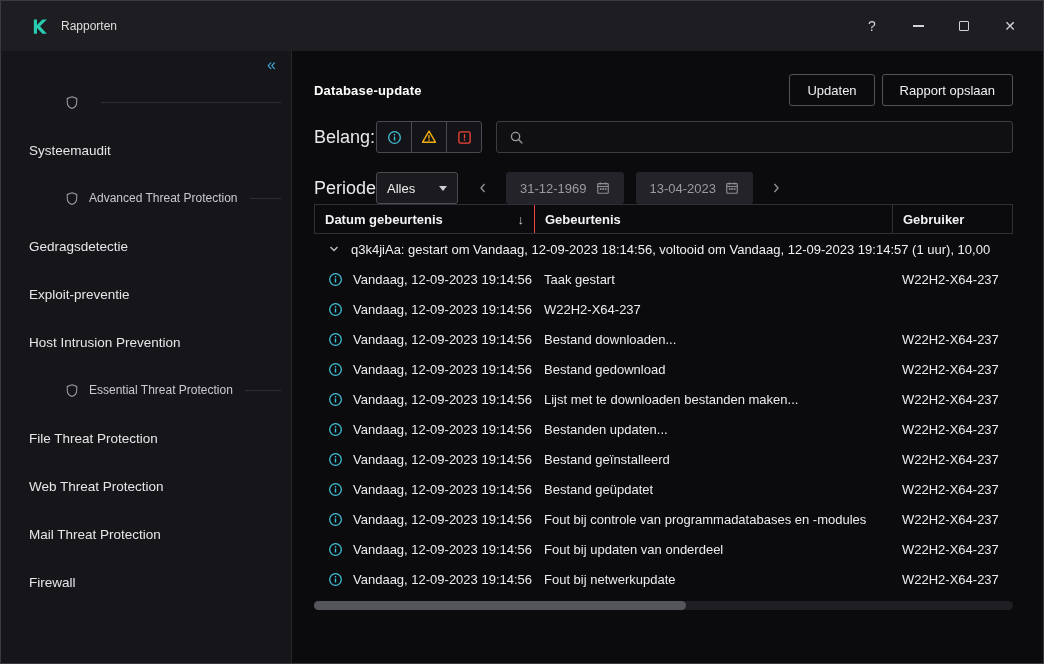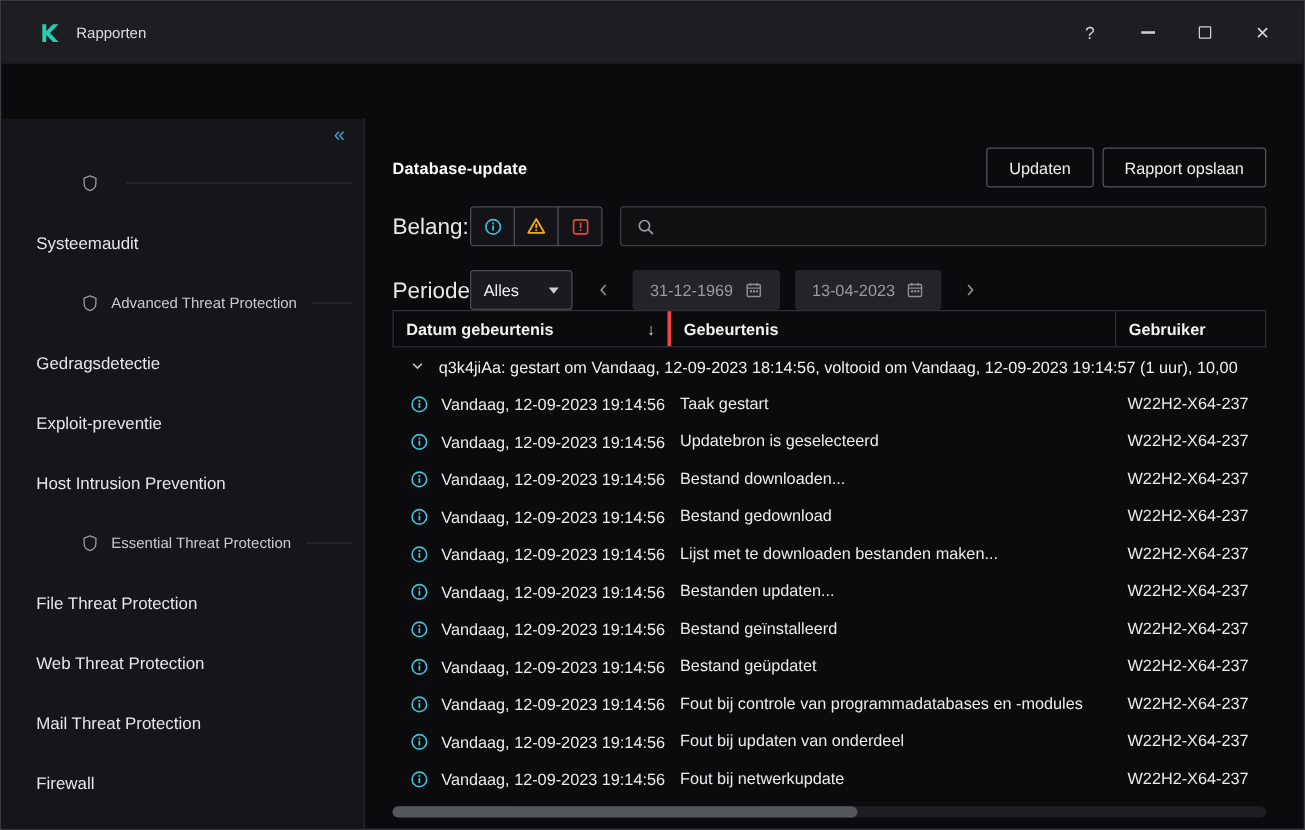--- a/index.html
+++ b/index.html
@@ -1,18 +1,18 @@
 <!DOCTYPE html>
 <html><head>
 <meta charset="utf-8">
 <style>
   * { margin:0; padding:0; box-sizing:border-box; }
   html,body { background:#000; }
   body { font-family:"Liberation Sans","DejaVu Sans",sans-serif; -webkit-font-smoothing:antialiased; }
-  .window { width:1044px; height:664px; background:#0b0b0d; border:1px solid #3a3a3f; display:flex; flex-direction:column; overflow:hidden;gap:44px; }
+  .window { width:1044px; height:664px; background:#0b0b0d; border:1px solid #3a3a3f; display:flex; flex-direction:column; overflow:hidden; }
 
   
   .titlebar { flex:0 0 50px; background:#1d1d22; display:flex; align-items:center; justify-content:space-between; padding:0 10px 0 30px; }
   .tb-left { display:flex; align-items:center; }
   .logo { width:19px; height:19px; display:flex; align-items:center; }
   .logo svg { display:block; }
   .app-title { margin-left:11px; font-size:12px; color:#dededf; }
   .tb-right { display:flex; align-items:center; }
   .tb-btn { width:46px; height:34px; background:transparent; border:none; color:#d2d2d6; font-size:14px; display:flex; align-items:center; justify-content:center; cursor:default; font-family:inherit; }
   .min-glyph { width:11px; height:2px; background:currentColor; display:inline-block; }
@@ -57,21 +57,21 @@
   .chev-left { margin-left:14px; }
   .chev-right { margin-left:12px; }
   .date-btn { height:32px; margin-left:12px; background:#232329; border:none; border-radius:3px; color:#9a9aa0; font-size:13px; display:flex; align-items:center; gap:9px; padding:0 14px; font-family:inherit; cursor:default; }
   .date-btn .icon { color:#8e8e93; }
 
   
   .table { width:729px; }
   .thead { width:699px; height:30px; display:flex; border:1px solid #2f2f36; }
   .hcell { display:flex; align-items:center; padding:0 10px; font-size:13px; font-weight:700; color:#f2f2f4; white-space:nowrap; }
   .hc0 { width:219px; justify-content:space-between; }
-  .hc1 { width:358px; border-left:3px solid #ef4444; }
+  .hc1 { width:358px; border-left:1px solid #ef4444; }
   .hc2 { flex:1; border-left:1px solid #2f2f36; }
   .sort { font-weight:400; color:#cfcfd3; margin-left:8px; }
   .group-row { width:729px; height:30px; display:flex; align-items:center; padding-left:14px; gap:11px; white-space:nowrap; overflow:hidden; }
   .group-row .icon { color:#c0c0c4; flex:0 0 auto; }
   .group-text { font-size:13px; color:#f0f0f2; }
   .trow { width:729px; height:30px; display:flex; align-items:center; }
   .c-date { width:220px; flex:0 0 220px; display:flex; align-items:center; gap:10px; padding-left:14px; }
   .c-event { width:358px; flex:0 0 358px; padding-left:10px; overflow:hidden; }
   .c-user { flex:1; min-width:0; padding-left:10px; overflow:hidden; }
   .cell-text { font-size:13px; color:#ececef; white-space:nowrap; }
@@ -304,21 +304,20 @@
               <div class="cell c-date">
                 <span class="icon" style="color:#41bfd6">
                   <svg viewBox="0 0 16 16" width="15" height="15">
                     <circle cx="8" cy="8" r="6.2" fill="none" stroke="currentColor" stroke-width="1.4"></circle>
                     <rect x="7.25" y="6.9" width="1.5" height="4.2" rx="0.3" fill="currentColor"></rect>
                     <rect x="7.25" y="4.3" width="1.5" height="1.6" rx="0.3" fill="currentColor"></rect>
                   </svg>
                 </span>
                 <span class="cell-text">Vandaag, 12-09-2023 19:14:56</span>
               </div>
-              <div class="cell c-event"><span class="cell-text">Updatebron is geselecteerd</span></div>
               <div class="cell c-user"><span class="cell-text">W22H2-X64-237</span></div>
             </div>
             <div class="trow">
               <div class="cell c-date">
                 <span class="icon" style="color:#41bfd6">
                   <svg viewBox="0 0 16 16" width="15" height="15">
                     <circle cx="8" cy="8" r="6.2" fill="none" stroke="currentColor" stroke-width="1.4"></circle>
                     <rect x="7.25" y="6.9" width="1.5" height="4.2" rx="0.3" fill="currentColor"></rect>
                     <rect x="7.25" y="4.3" width="1.5" height="1.6" rx="0.3" fill="currentColor"></rect>
                   </svg>

